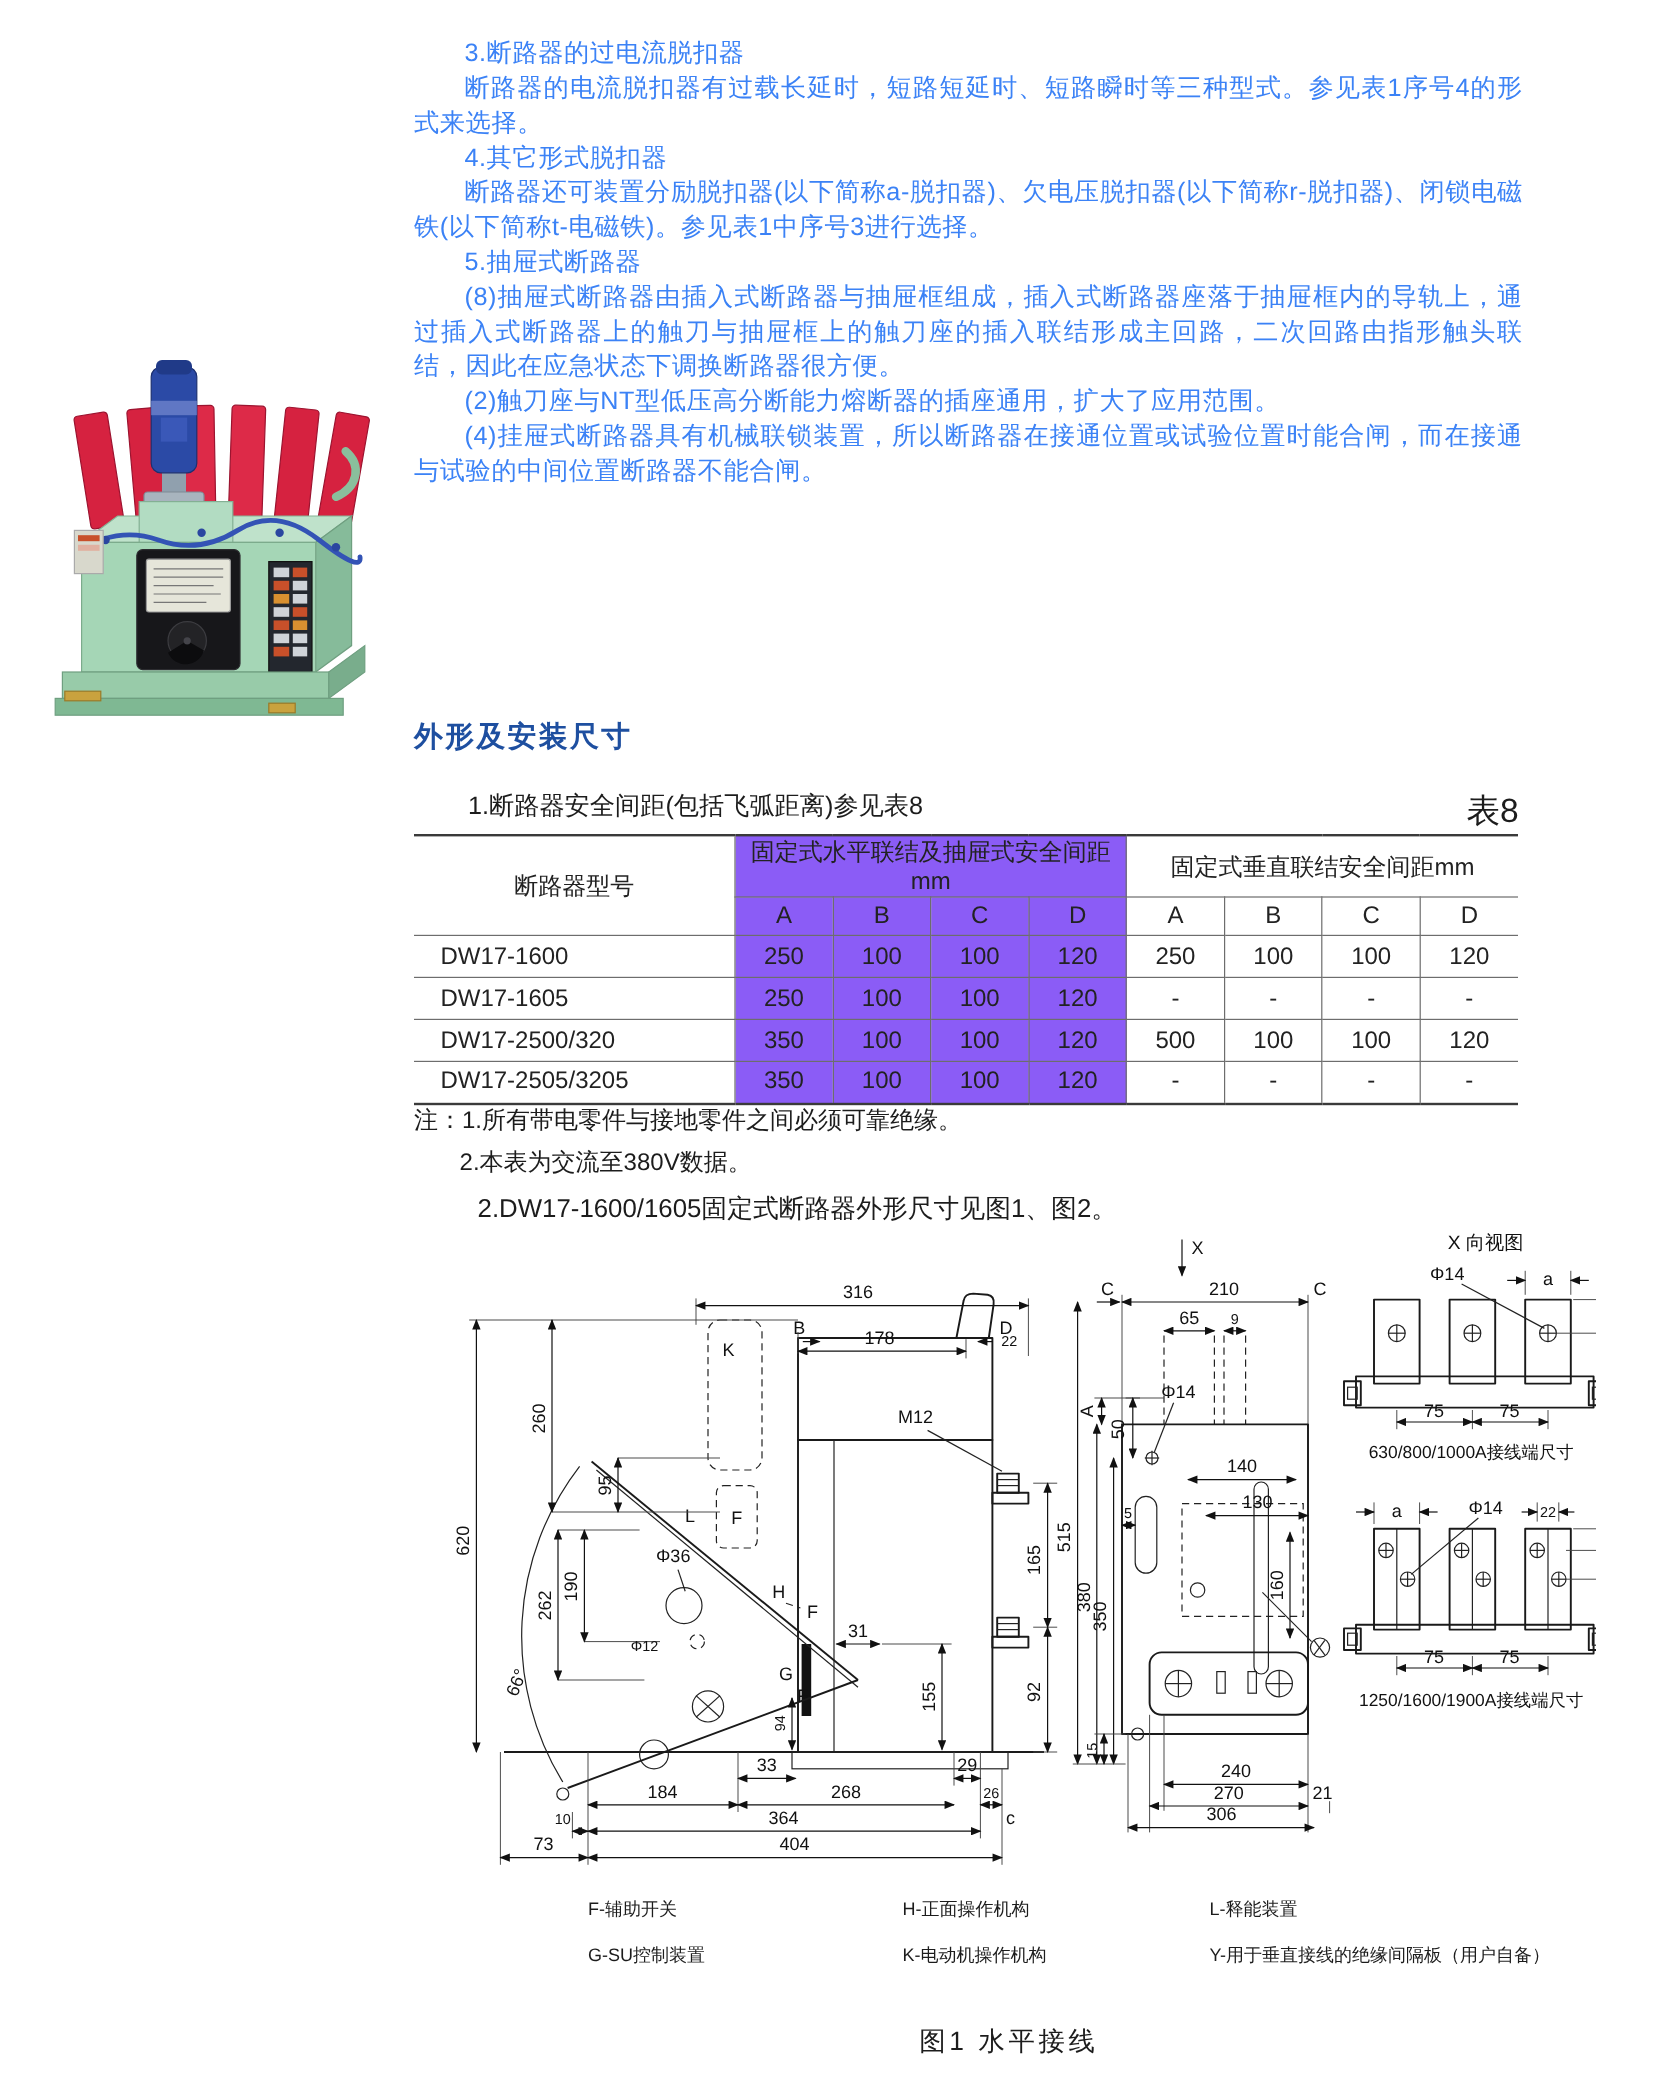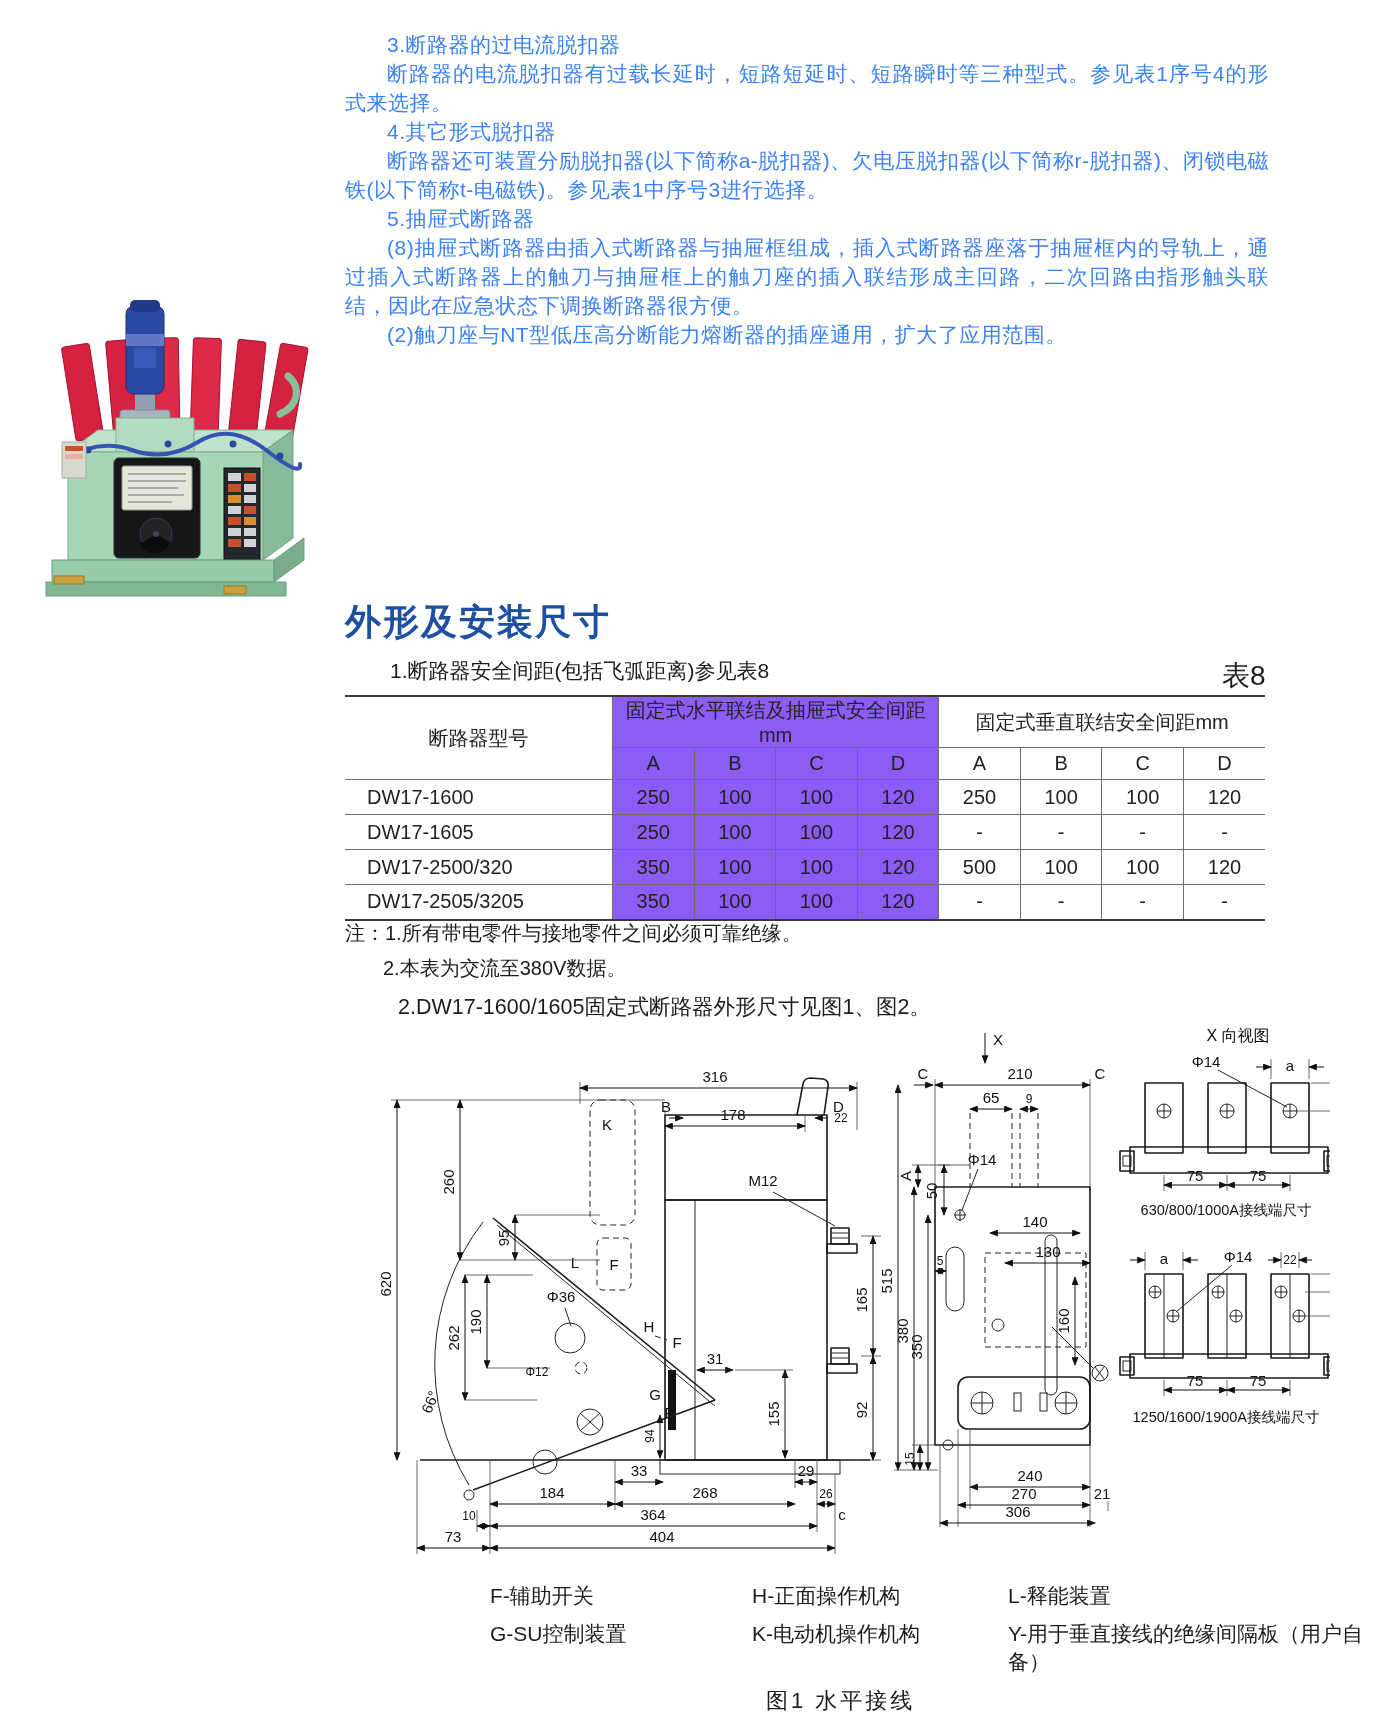--- a/index.html
+++ b/index.html
@@ -4,21 +4,21 @@
 <style>
   html,body{margin:0;padding:0;background:#ffffff;}
   body{width:1400px;height:1733px;position:relative;overflow:hidden;
        font-family:"Liberation Sans","DejaVu Sans",sans-serif;color:#1c1c1c;}
   .abs{position:absolute;}
   
   #text-block{left:345px;top:30px;width:924px;}
   #text-block p{margin:0;font-size:21px;line-height:29px;text-align:justify;text-indent:2em;
                 letter-spacing:.5px;color:#3b82f6;}
   
-  #section-title{left:345px;top:598px;font-size:36px;font-weight:bold;color:#1e4fa0;letter-spacing:2px;}
+  #section-title{left:345px;top:598px;font-size:24px;font-weight:bold;color:#1e4fa0;letter-spacing:2px;}
   #table-intro{left:390px;top:657px;font-size:21px;}
   #table-tag{left:1222px;top:657px;font-size:28px;}
   
   #spec-table{left:345px;top:695px;width:920px;border-collapse:collapse;table-layout:fixed;
               font-size:20px;color:#222;}
   #spec-table th,#spec-table td{border:1px solid #6d6d6d;font-weight:normal;padding:0;
               text-align:center;vertical-align:middle;}
   #spec-table tr td:last-child,#spec-table tr th:last-child{border-right:none;}
   #spec-table .noleft{border-left:none;}
   #spec-table thead tr:first-child th{border-top:2.5px solid #3a3a3a;}
@@ -42,34 +42,35 @@
   .ext{stroke:#444;stroke-width:.8;fill:none;}
   .dash{stroke:#222;stroke-width:1;fill:none;stroke-dasharray:6 4;}
   .dim{stroke:#111;stroke-width:1;fill:none;}
   #drawing-svg text{font:15px "Liberation Sans","DejaVu Sans",sans-serif;fill:#111;}
   #drawing-svg text.sm{font-size:12px;}
   #drawing-svg text.cap{font-size:14.5px;}
   #drawing-svg text.ttl{font-size:16px;}
   
   #legend{left:490px;top:1582px;display:grid;grid-auto-flow:column;
           grid-template-rows:38px 38px;grid-template-columns:262px 256px auto;
-          font-size:21px;}
+          font-size:15px;}
   #fig-caption{left:766px;top:1686px;font-size:22px;letter-spacing:3px;}
 </style>
 </head>
 <body>
 
 <div class="abs" id="text-block">
   <p>3.断路器的过电流脱扣器</p>
   <p>断路器的电流脱扣器有过载长延时，短路短延时、短路瞬时等三种型式。参见表1序号4的形式来选择。</p>
   <p>4.其它形式脱扣器</p>
   <p>断路器还可装置分励脱扣器(以下简称a-脱扣器)、欠电压脱扣器(以下简称r-脱扣器)、闭锁电磁铁(以下简称t-电磁铁)。参见表1中序号3进行选择。</p>
   <p>5.抽屉式断路器</p>
   <p>(8)抽屉式断路器由插入式断路器与抽屉框组成，插入式断路器座落于抽屉框内的导轨上，通过插入式断路器上的触刀与抽屉框上的触刀座的插入联结形成主回路，二次回路由指形触头联结，因此在应急状态下调换断路器很方便。</p>
   <p>(2)触刀座与NT型低压高分断能力熔断器的插座通用，扩大了应用范围。</p>
+  <p>(4)挂屉式断路器具有机械联锁装置，所以断路器在接通位置或试验位置时能合闸，而在接通与试验的中间位置断路器不能合闸。</p>
 </div>
 
 <svg class="abs" id="product-photo" style="left:28px;top:292px;" width="308" height="318" viewBox="0 0 308 318">
   <g>
     <rect x="48" y="52" width="28" height="95" rx="3" fill="#d62240" stroke="#9c1430" transform="rotate(-9 62 147)"></rect>
     <rect x="86" y="48" width="28" height="98" rx="3" fill="#d62240" stroke="#9c1430" transform="rotate(-5 100 146)"></rect>
     <rect x="124" y="46" width="28" height="100" rx="3" fill="#dd2a48" stroke="#9c1430" transform="rotate(-1 138 146)"></rect>
     <rect x="162" y="46" width="28" height="100" rx="3" fill="#dd2a48" stroke="#9c1430" transform="rotate(2 176 146)"></rect>
     <rect x="200" y="48" width="28" height="98" rx="3" fill="#d62240" stroke="#9c1430" transform="rotate(6 214 146)"></rect>
     <rect x="236" y="52" width="28" height="95" rx="3" fill="#d62240" stroke="#9c1430" transform="rotate(10 250 147)"></rect>

